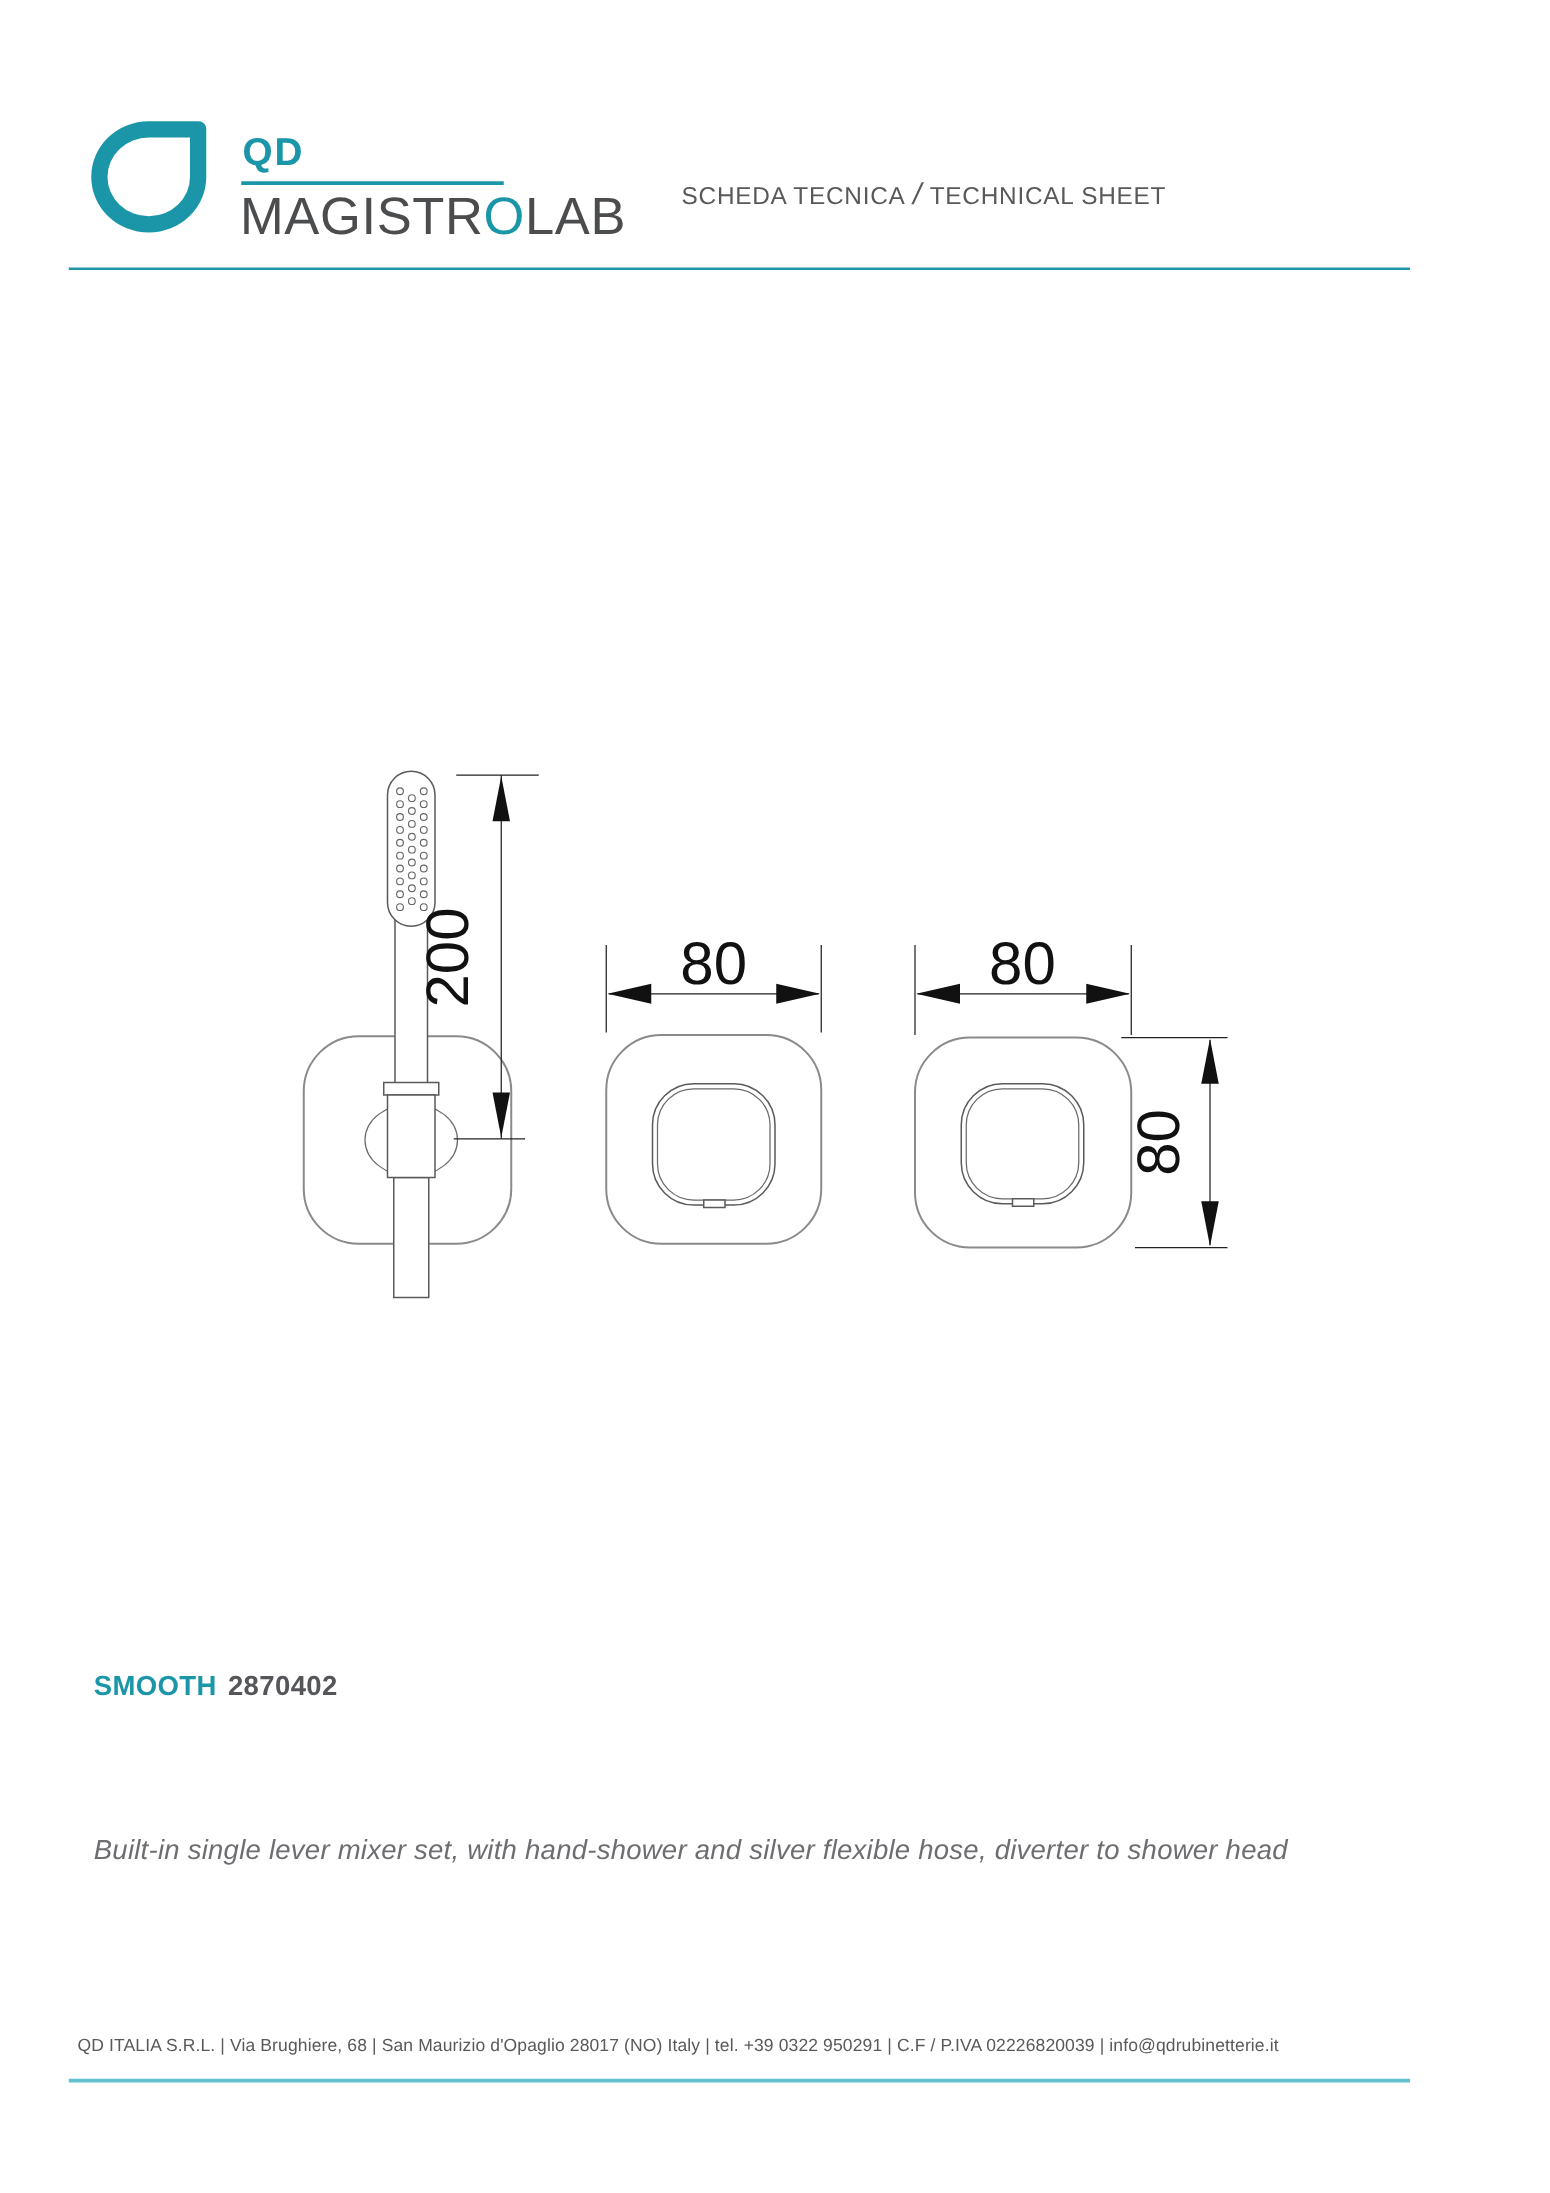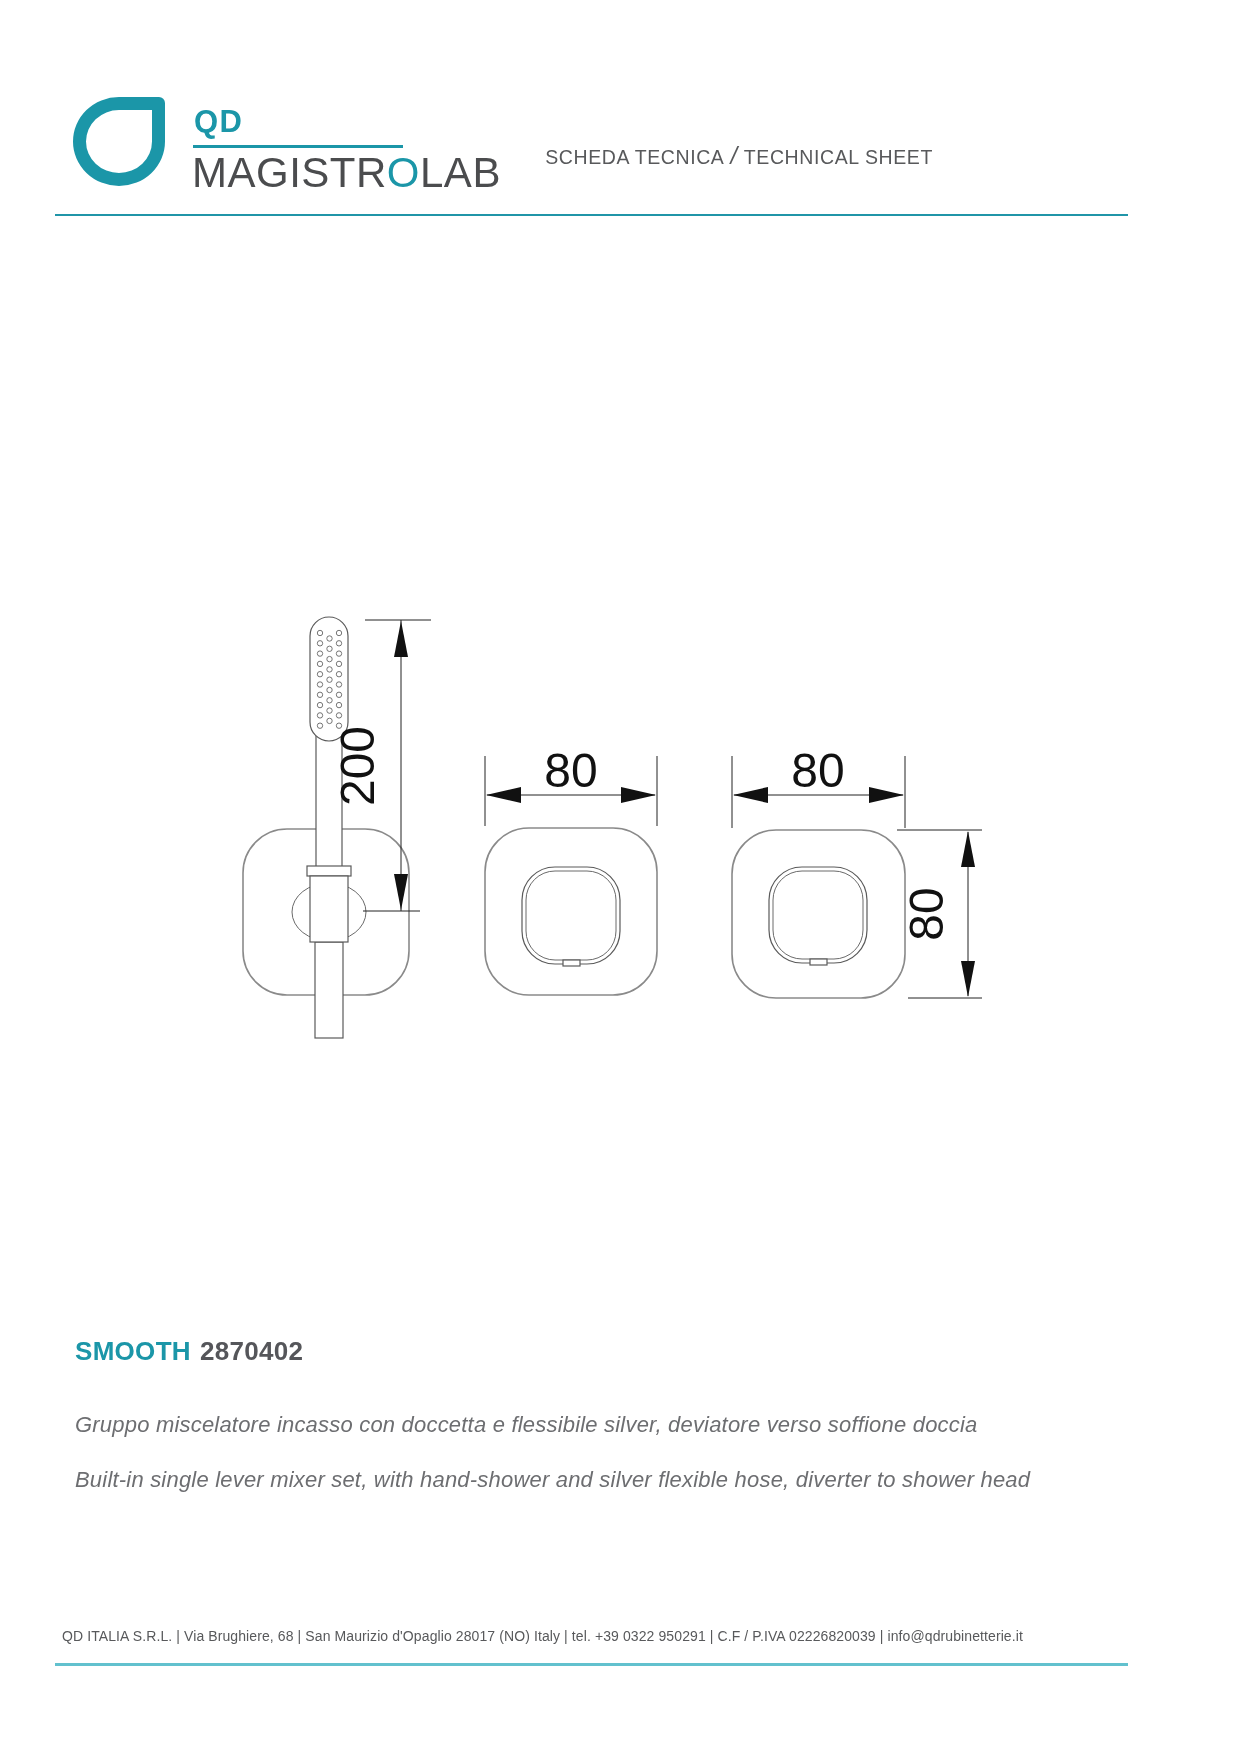--- a/index.html
+++ b/index.html
@@ -79,21 +79,21 @@
   .dimtext {
     fill: #111111;
     font-family: "Liberation Sans", sans-serif;
     font-size: 48px;
   }
 
   
   .product-title {
     position: absolute;
     left: 75px; top: 1336px;
-    font-size: 26px;
+    font-size: 22px;
     font-weight: bold;
     letter-spacing: 0.3px;
   }
   .product-title .name { color: #1b96a8; }
   .product-title .code { color: #55565a; margin-left: 9px; }
 
   .desc {
     position: absolute;
     left: 75px;
     font-size: 22px;
@@ -237,19 +237,18 @@
         <line class="dimline" x1="968" y1="832" x2="968" y2="996"></line>
         <polygon class="arrow" points="968,831 961,867 975,867"></polygon>
         <polygon class="arrow" points="968,997 961,961 975,961"></polygon>
         <text class="dimtext" transform="translate(943,914) rotate(-90)" text-anchor="middle">80</text>
       </g>
     </g>
   </svg>
 
   <div class="product-title"><span class="name">SMOOTH</span><span class="code">2870402</span></div>
 
-  <div class="desc desc-it">Gruppo miscelatore incasso con doccetta e flessibile silver, deviatore verso soffione doccia</div>
   <div class="desc desc-en">Built-in single lever mixer set, with hand-shower and silver flexible hose, diverter to shower head</div>
 
   <div class="footer-company">QD ITALIA S.R.L. | Via Brughiere, 68 | San Maurizio d'Opaglio 28017 (NO) Italy | tel. +39 0322 950291 | C.F / P.IVA 02226820039 | info@qdrubinetterie.it</div>
   <div class="footer-rule"></div>
 
 </div>
 
 </body></html>

